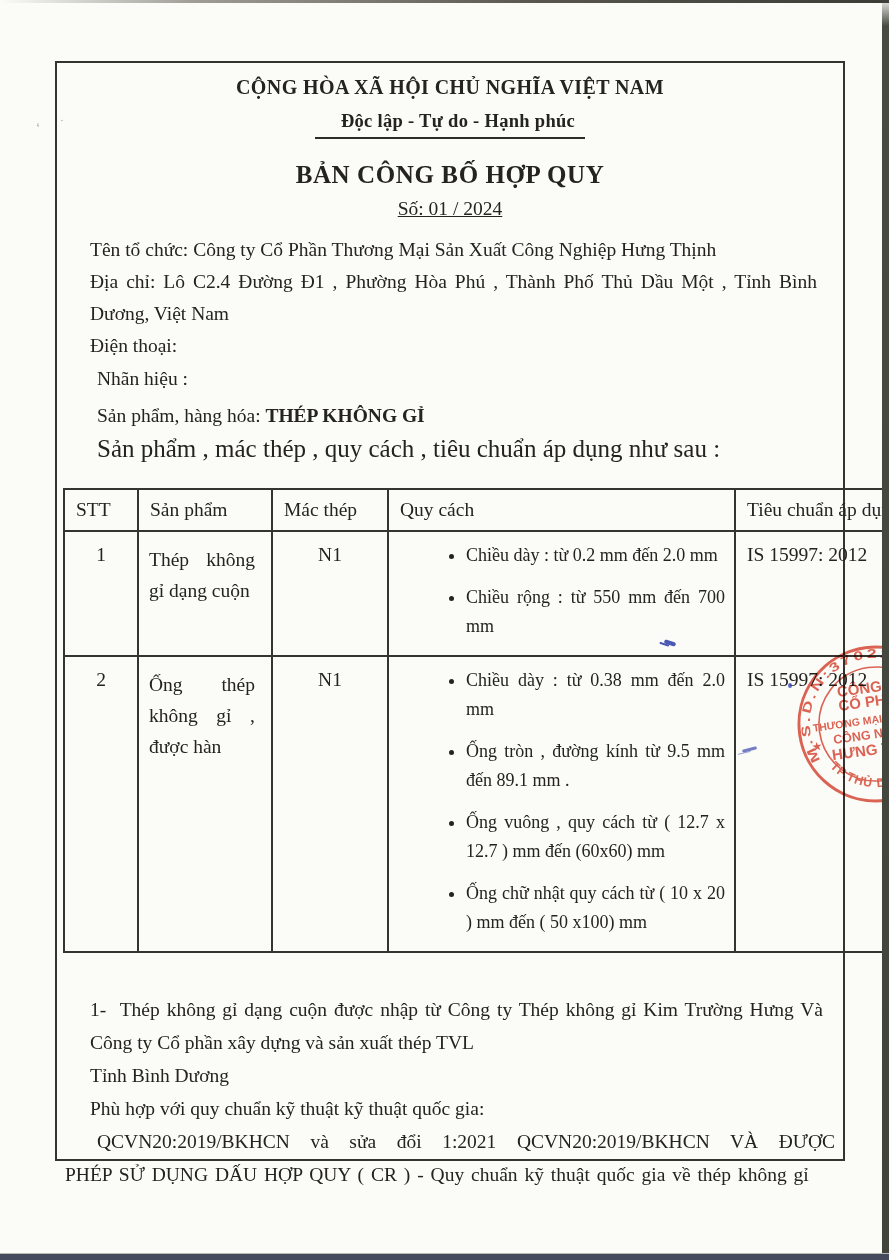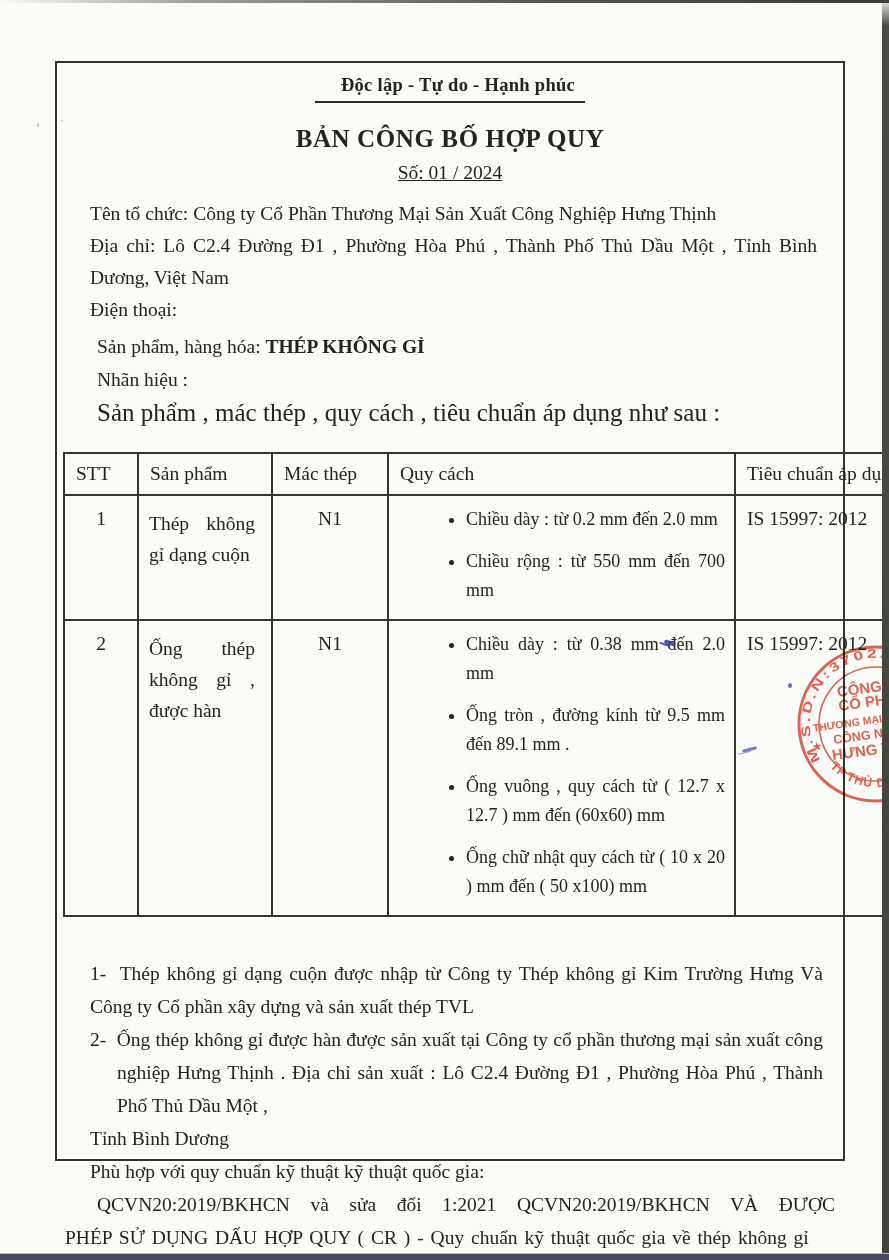--- a/index.html
+++ b/index.html
@@ -67,37 +67,38 @@
 </head>
 <body>
 
 <div class="page">
 
   <div class="scan-top"></div>
   <div class="smudge">ʻ ˙</div>
 
   <div class="frame">
 
+    <div class="nat">CỘNG HÒA XÃ HỘI CHỦ NGHĨA VIỆT NAM</div>
     <div class="motto-wrap">
       <span class="motto">Độc lập - Tự do - Hạnh phúc</span>
     </div>
 
     <div class="title">BẢN CÔNG BỐ HỢP QUY</div>
     <div class="doc-no">Số: 01 / 2024</div>
 
     <div class="org">
       <div>Tên tổ chức: Công ty Cổ Phần Thương Mại Sản Xuất Công Nghiệp Hưng Thịnh</div>
       <div>Địa chỉ: Lô C2.4 Đường Đ1 , Phường Hòa Phú , Thành Phố Thủ Dầu Một , Tỉnh Bình Dương, Việt Nam</div>
       <div>Điện thoại:</div>
     </div>
 
+    <div class="prod" style="margin-top:0;">Nhãn hiệu :</div>
     <div class="prod">
       <span>Sản phẩm, hàng hóa: </span><b>THÉP KHÔNG GỈ</b>
     </div>
-    <div class="prod" style="margin-top:0;">Nhãn hiệu :</div>
     <div class="intro">Sản phẩm , mác thép , quy cách , tiêu chuẩn áp dụng như sau :</div>
 
     <table class="spec">
       <tbody>
           <tr>
         <th class="h-stt">STT</th>
         <th class="h-sp">Sản phẩm</th>
         <th class="h-mt">Mác thép</th>
         <th class="h-qc">Quy cách</th>
         <th class="h-tc">Tiêu chuẩn áp dụng</th>
@@ -126,21 +127,20 @@
             <li>Ống chữ nhật quy cách từ ( 10 x 20 ) mm đến ( 50 x100) mm</li>
           </ul>
         </td>
         <td class="std">IS 15997: 2012</td>
       </tr>
     </tbody>
       </table>
 
     <div class="notes">
       <p class="note">1-&nbsp; Thép không gỉ dạng cuộn được nhập từ Công ty Thép không gỉ Kim Trường Hưng Và Công ty Cổ phần xây dựng và sản xuất thép TVL</p>
-      <p class="note n-hang">2-&nbsp; Ống thép không gỉ được hàn được sản xuất tại Công ty cổ phần thương mại sản xuất công nghiệp Hưng Thịnh . Địa chỉ sản xuất : Lô C2.4 Đường Đ1 , Phường Hòa Phú , Thành Phố Thủ Dầu Một ,</p>
       <p class="note">Tỉnh Bình Dương</p>
       <p class="note">Phù hợp với quy chuẩn kỹ thuật kỹ thuật quốc gia:</p>
       <p class="note n-conf1">QCVN20:2019/BKHCN và sửa đổi 1:2021 QCVN20:2019/BKHCN VÀ ĐƯỢC</p>
       <p class="note n-conf2">PHÉP SỬ DỤNG DẤU HỢP QUY ( CR ) -  Quy chuẩn kỹ thuật quốc gia về thép không gỉ</p>
     </div>
 
   </div>
 
   <svg class="stamp" width="200" height="200" viewBox="0 0 200 200">
     <defs>

